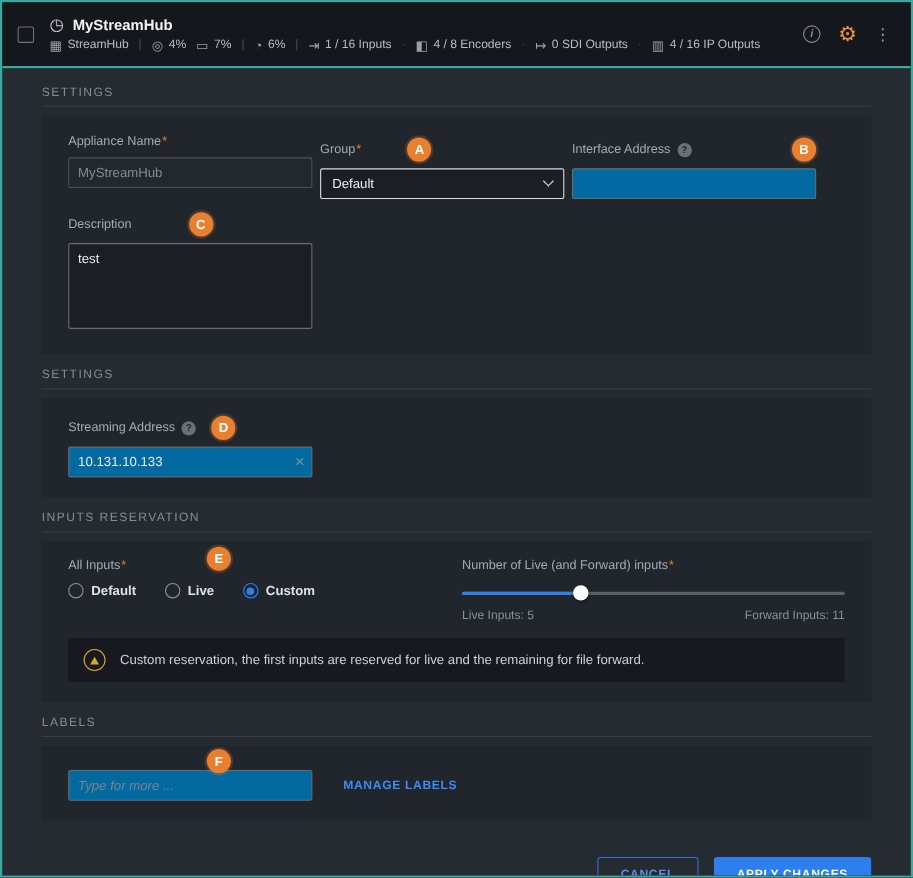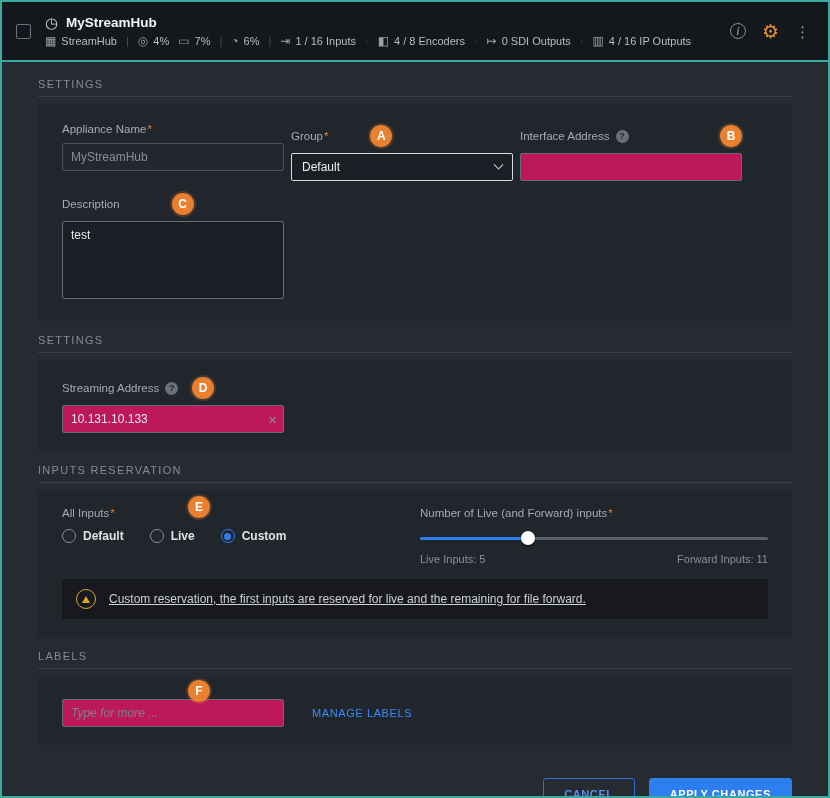--- a/index.html
+++ b/index.html
@@ -36,21 +36,21 @@
 
   .field-label { color:#a5abb4; font-size:11.5px; display:flex; align-items:center; }
   .req { color:#e8802f; margin-left:1px; }
   .help { width:13px; height:13px; border-radius:50%; background:#6b7179; color:#22262d;
           font-size:9px; font-weight:bold; display:inline-flex; align-items:center;
           justify-content:center; margin-left:6px; flex:0 0 auto; }
   .badge { width:22px; height:22px; border-radius:50%; background:#e8802f; color:#fff;
            font-size:12px; font-weight:bold; display:inline-flex; align-items:center;
            justify-content:center; box-shadow:0 0 0 2px rgba(232,128,47,.22); flex:0 0 auto; }
 
-  .input { width:222px; height:28px; background:#be185d; border:1px solid #666c74;
+  .input { width:222px; height:28px; background:#0369a1; border:1px solid #666c74;
            border-radius:2px; color:#e8eaed; font-size:12px; padding:0 8px;
            font-family:"Liberation Sans", sans-serif; outline:none; }
   .input.disabled { color:#868d95; border-color:#4d525a; background:#23272e; }
   .textarea { width:222px; height:78px; background:#1b1e24; border:1px solid #666c74;
               border-radius:2px; color:#e8eaed; font-size:12px; padding:6px 8px; resize:none;
               font-family:"Liberation Sans", sans-serif; outline:none; }
   .select { width:222px; height:28px; border:1px solid #d8dbdf; border-radius:2px;
             background:#1b1e24; color:#eef0f2; font-size:12px; display:flex;
             align-items:center; justify-content:space-between; padding:0 10px; cursor:pointer; }
   .chevron { width:7px; height:7px; border-right:1.5px solid #d8dbdf;
@@ -88,31 +88,31 @@
   .slider { position:relative; height:14px; margin:12px 0 8px; }
   .slider-track { position:absolute; top:6px; left:0; right:0; height:3px;
                   background:#5a6067; border-radius:2px; }
   .slider-fill { position:absolute; top:6px; left:0; height:3px; background:#2d7ff0; border-radius:2px; }
   .slider-knob { position:absolute; top:7px; width:14px; height:14px; border-radius:50%;
                  background:#fff; transform:translate(-50%,-50%);
                  box-shadow:0 1px 3px rgba(0,0,0,.5); cursor:grab; }
   .slider-stats { display:flex; justify-content:space-between; color:#8a9099; font-size:11px; }
   .badge-e { position:absolute; left:150px; top:5px; }
   .notice { margin-top:14px; background:#17191e; padding:10px 14px; display:flex;
-            align-items:center; gap:13px; color:#ccd0d6; font-size:12px;text-decoration:underline; }
+            align-items:center; gap:13px; color:#ccd0d6; font-size:12px; }
   .warn-icon { width:20px; height:20px; border:1.5px solid #d9a62e; border-radius:50%;
                display:flex; align-items:center; justify-content:center; flex:0 0 auto; }
   .warn-tri { width:0; height:0; border-left:4px solid transparent;
               border-right:4px solid transparent; border-bottom:7px solid #d9a62e; }
 
   
   .labels-panel { display:flex; align-items:center; gap:28px; padding-top:22px; }
   .badge-f { position:absolute; left:150px; top:3px; }
   .labels-input::placeholder { color:#7b828b; font-style:italic; }
-  .manage-link { color:#3d8bf5; font-size:11px; font-weight:normal; letter-spacing:.6px;
+  .manage-link { color:#3d8bf5; font-size:11px; font-weight:bold; letter-spacing:.6px;
                  cursor:pointer; text-decoration:none; }
 
   
   .footer { margin-top:auto; display:flex; justify-content:flex-end; gap:14px; padding:20px 0 26px; }
   .btn { height:32px; padding:0 20px; font-size:11px; font-weight:bold; letter-spacing:.6px;
          border-radius:3px; cursor:pointer; font-family:"Liberation Sans", sans-serif; }
   .btn-cancel { background:transparent; border:1px solid #2d6fd9; color:#5b8ef0; }
   .btn-apply { background:#2d7ff0; border:1px solid #2d7ff0; color:#fff; }
 </style>
 </head>

